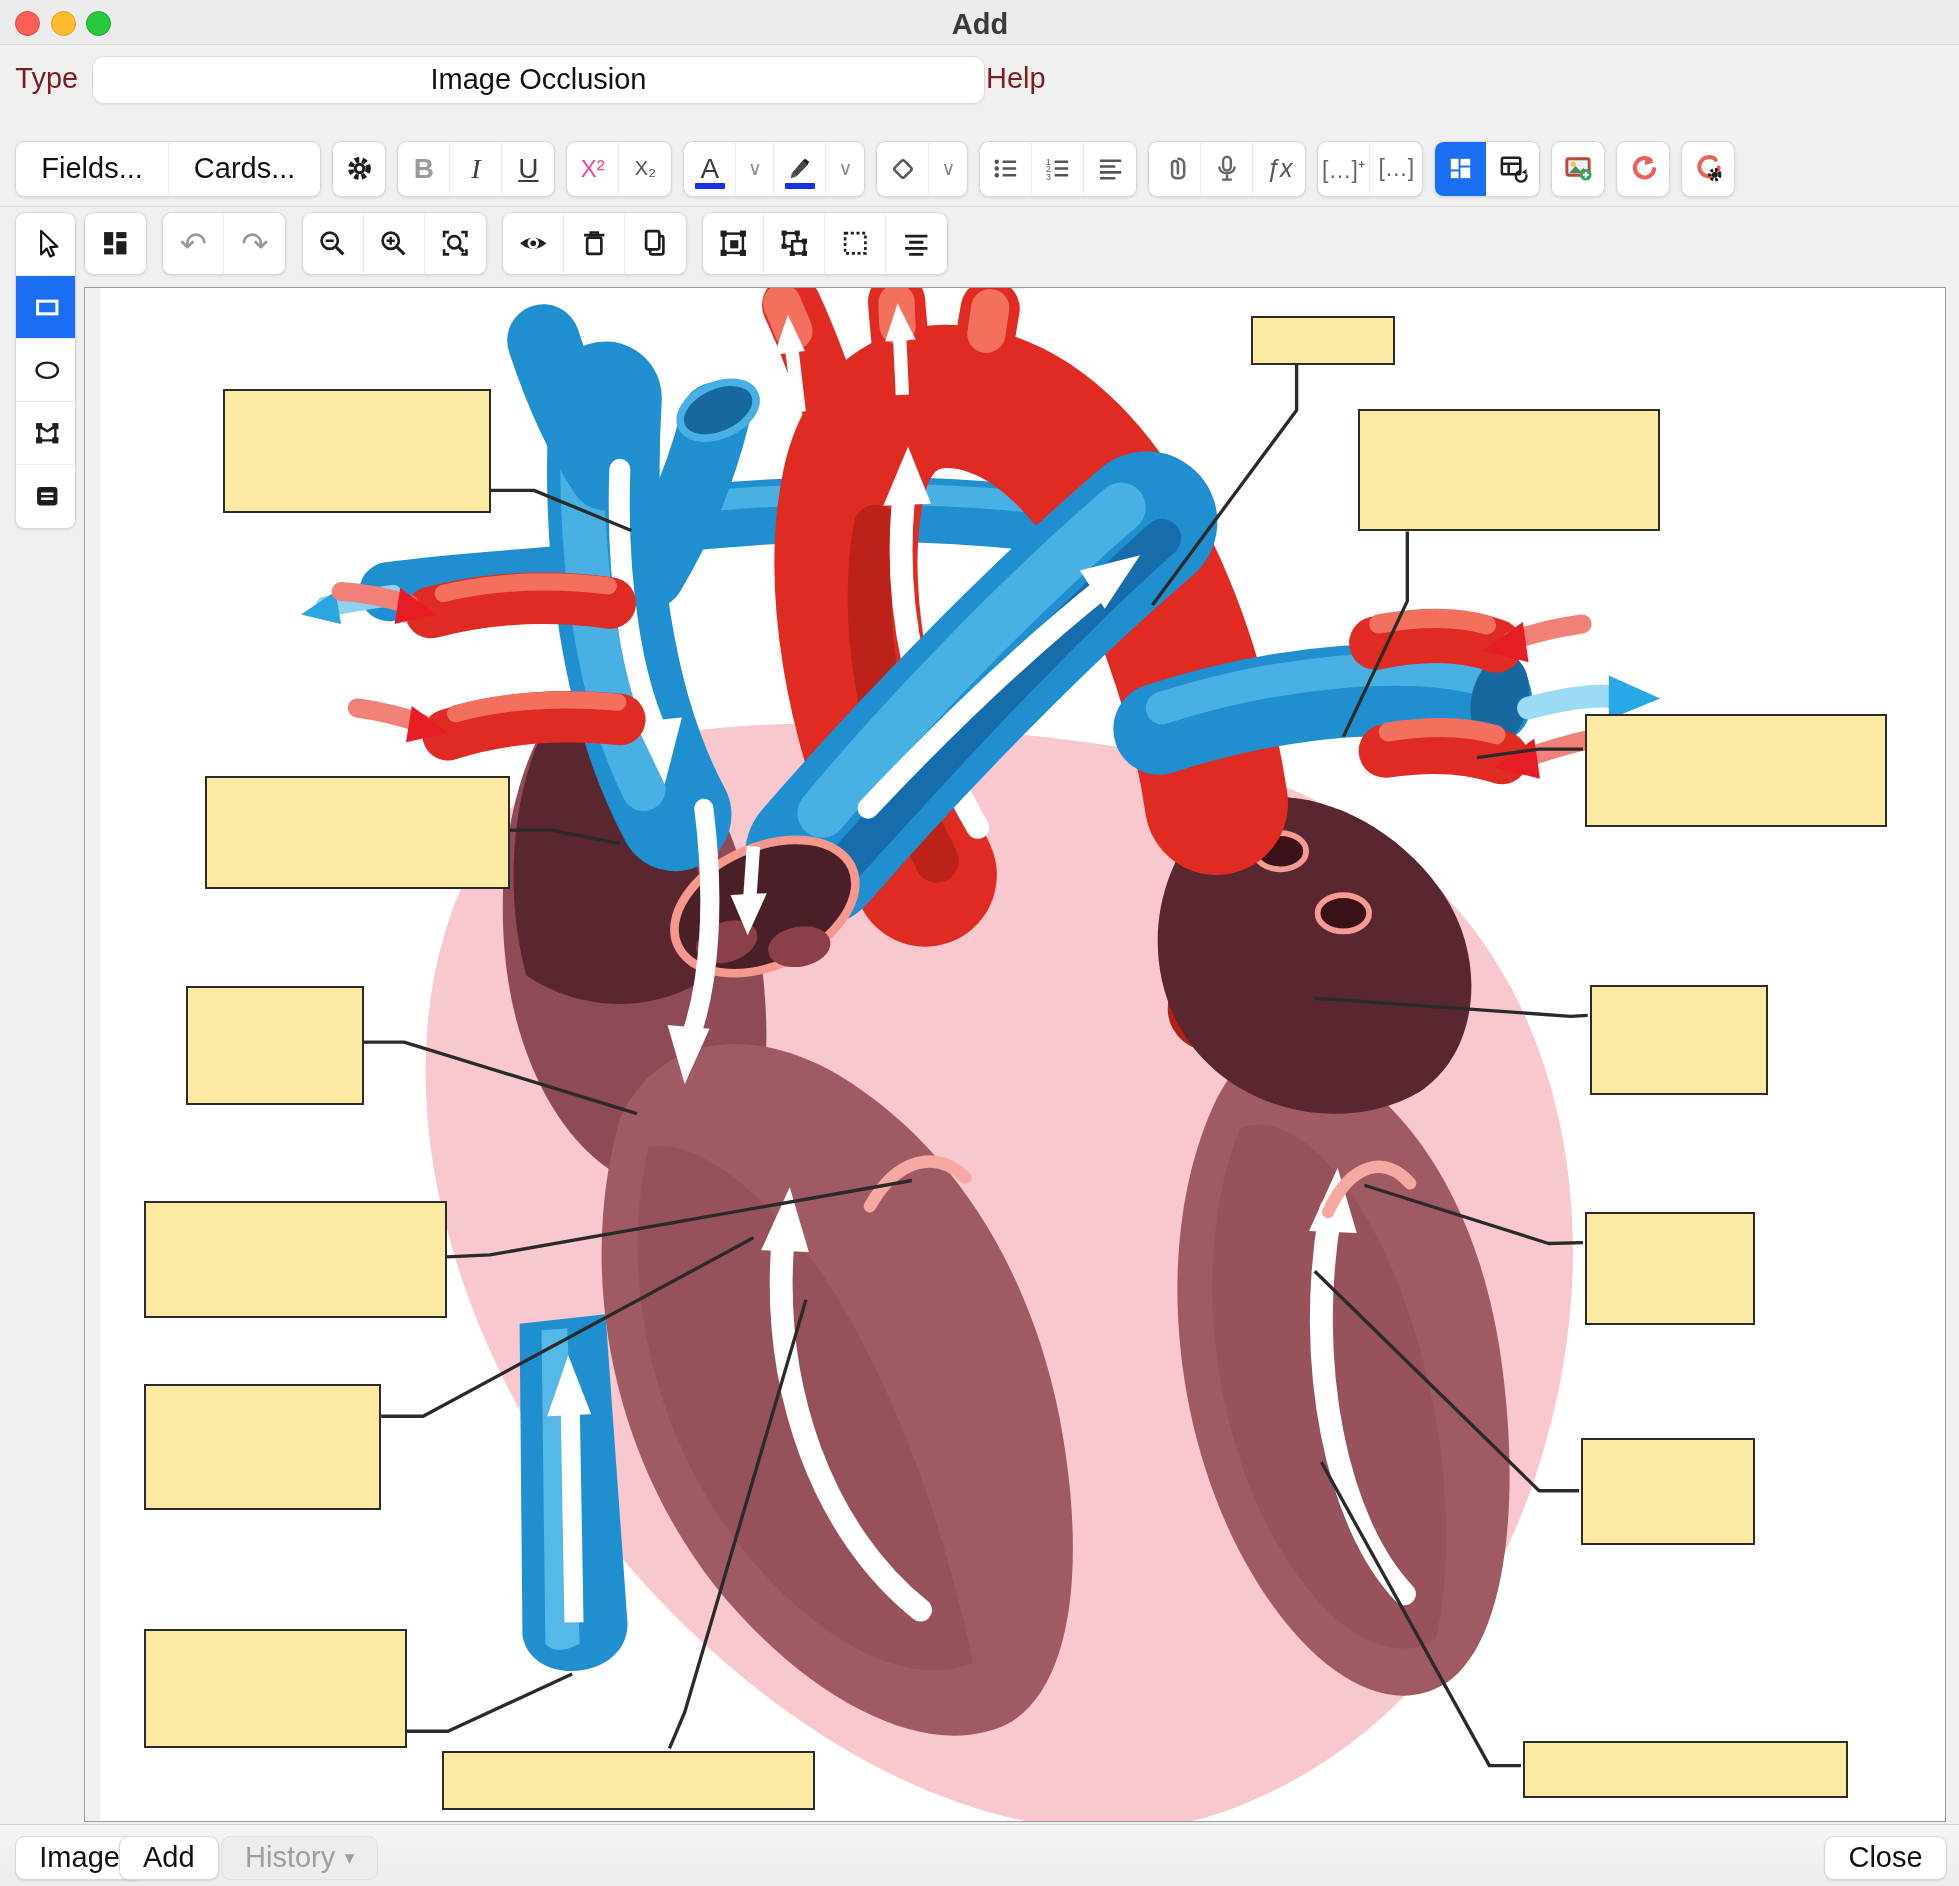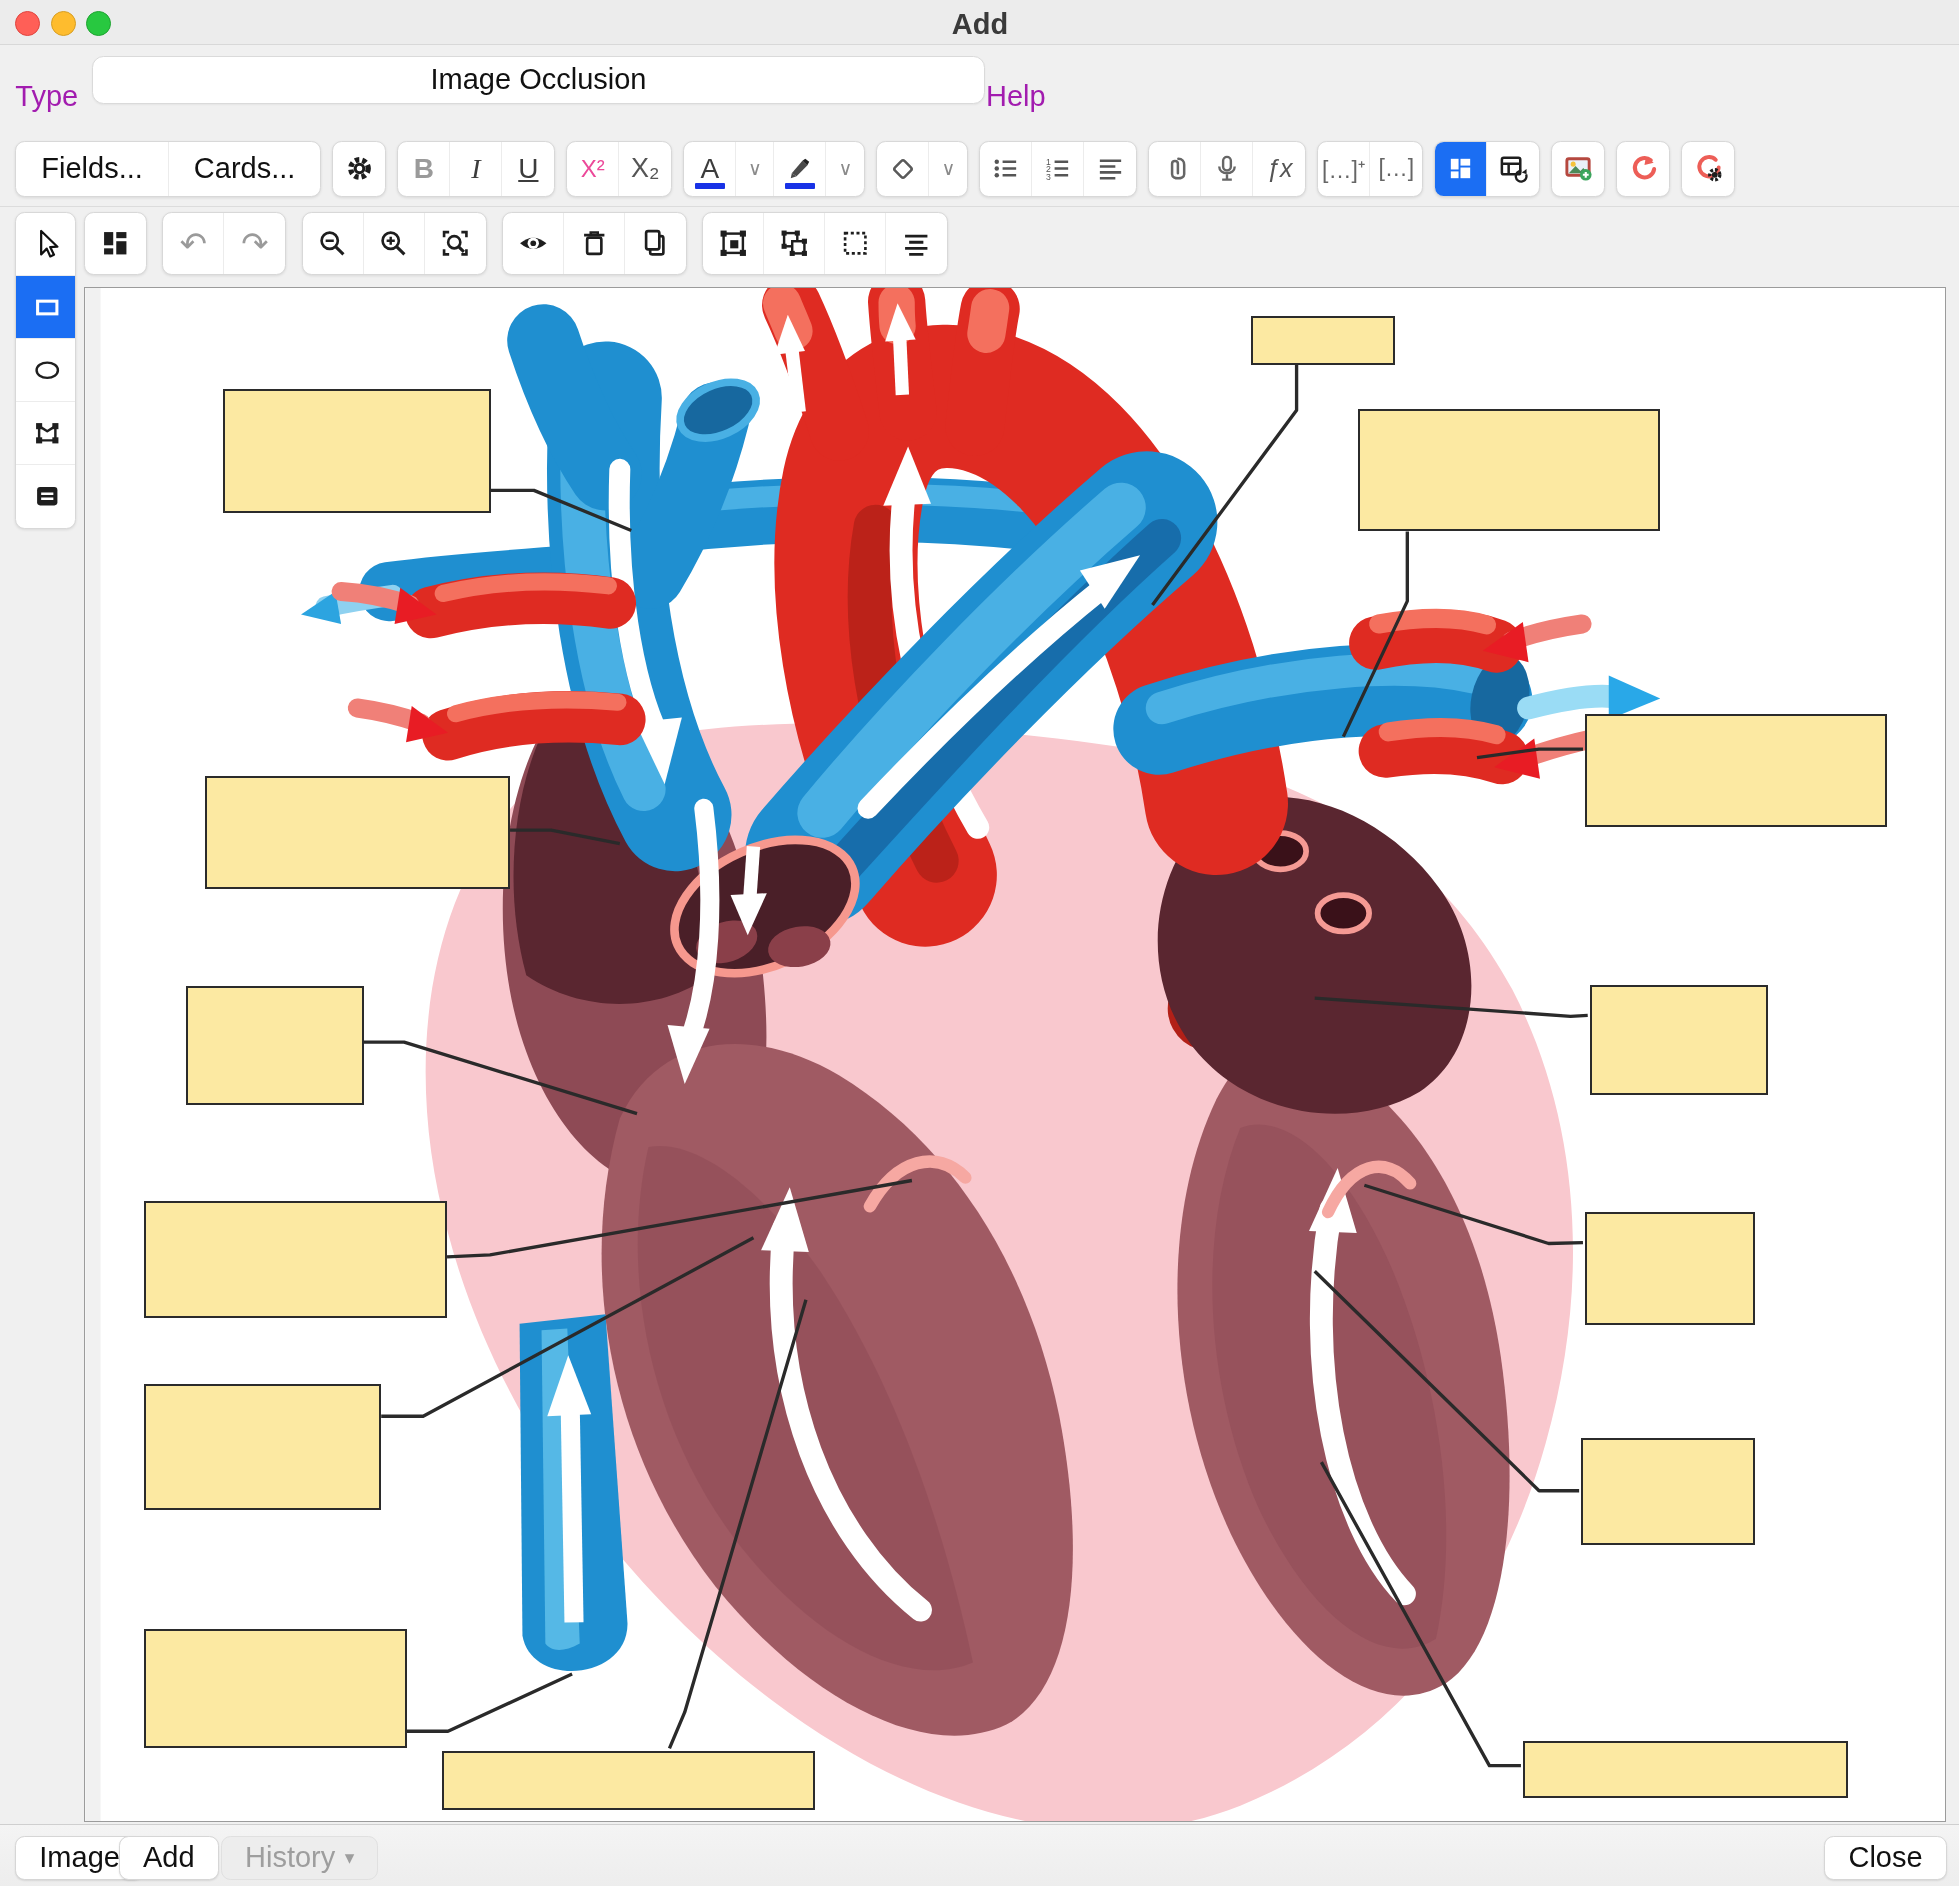--- a/index.html
+++ b/index.html
@@ -11,21 +11,21 @@
   }
   
   .titlebar{position:absolute;left:0;top:0;width:1960px;height:44px;background:#ECECEC;border-bottom:1px solid #D8D8D8;}
   .titlebar .title{position:absolute;left:0;right:0;top:7.6px;text-align:center;font-size:29px;font-weight:bold;color:#3A3A3A;}
   .light{position:absolute;top:10.5px;width:23px;height:23px;border-radius:50%;}
   .light.red{left:15.3px;background:#FF5F57;border:1px solid #E0443E;}
   .light.yellow{left:51px;background:#FEBC2E;border:1px solid #D79E23;}
   .light.green{left:86px;background:#28C840;border:1px solid #1FA331;}
   
   .formrow{position:absolute;left:0;top:54px;width:1960px;height:54px;}
-  .formlabel{position:absolute;top:26px;font-size:29px;color:#a21caf;}
+  .formlabel{position:absolute;top:8px;font-size:29px;color:#7f1d1d;}
   .formfield{position:absolute;top:1.9px;height:46px;background:#FFFFFF;border:1px solid #DADADA;border-radius:11.5px;
     display:flex;align-items:center;justify-content:center;font-size:29px;color:#111;box-shadow:0 1px 1.9px rgba(0,0,0,.05);}
   
   .fmtbar{position:absolute;left:15.3px;top:141px;height:55px;display:flex;gap:11px;align-items:center;}
   .pill{background:#FFFFFF;border:1px solid #D8D8D8;border-radius:9.6px;box-shadow:0 1px 2.9px rgba(0,0,0,.10);display:flex;overflow:hidden;}
   .tb{min-width:52px;height:54px;display:flex;align-items:center;justify-content:center;border-right:1px solid #ECECEC;
       font-size:28px;color:#3C3C3C;position:relative;background:transparent;border-top:none;border-bottom:none;border-left:none;padding:0;}
   .pill .tb:last-child{border-right:none;}
   .tb.wide{padding:0 25px;font-size:29px;color:#111;}
   .tb.chev{min-width:38px;font-size:19px;color:#8A8A8A;}
@@ -87,21 +87,21 @@
         </svg>
     </button>
   </div>
   <div class="pill">
     <button class="tb gray" style="font-weight:bold">B</button>
     <button class="tb" style="font-style:italic;font-family:'Liberation Serif',serif;">I</button>
     <button class="tb" style="text-decoration:underline">U</button>
   </div>
   <div class="pill">
     <button class="tb" style="font-size:24px;color:#ec4899">X²</button>
-    <button class="tb" style="font-size:27px;color:#555">X₂</button>
+    <button class="tb" style="font-size:20px;color:#555">X₂</button>
   </div>
   <div class="pill">
     <button class="tb">
         <span>A</span>
         <span class="ubar"></span>
       </button>
     <button class="tb chev">∨</button>
     <button class="tb">
       <svg class="icon-svg" width="31" height="31" viewBox="0 0 32 32">
           <path d="M8 21 L19 8 L24 13 L13 24 Z" fill="#4A4A4A"></path>

